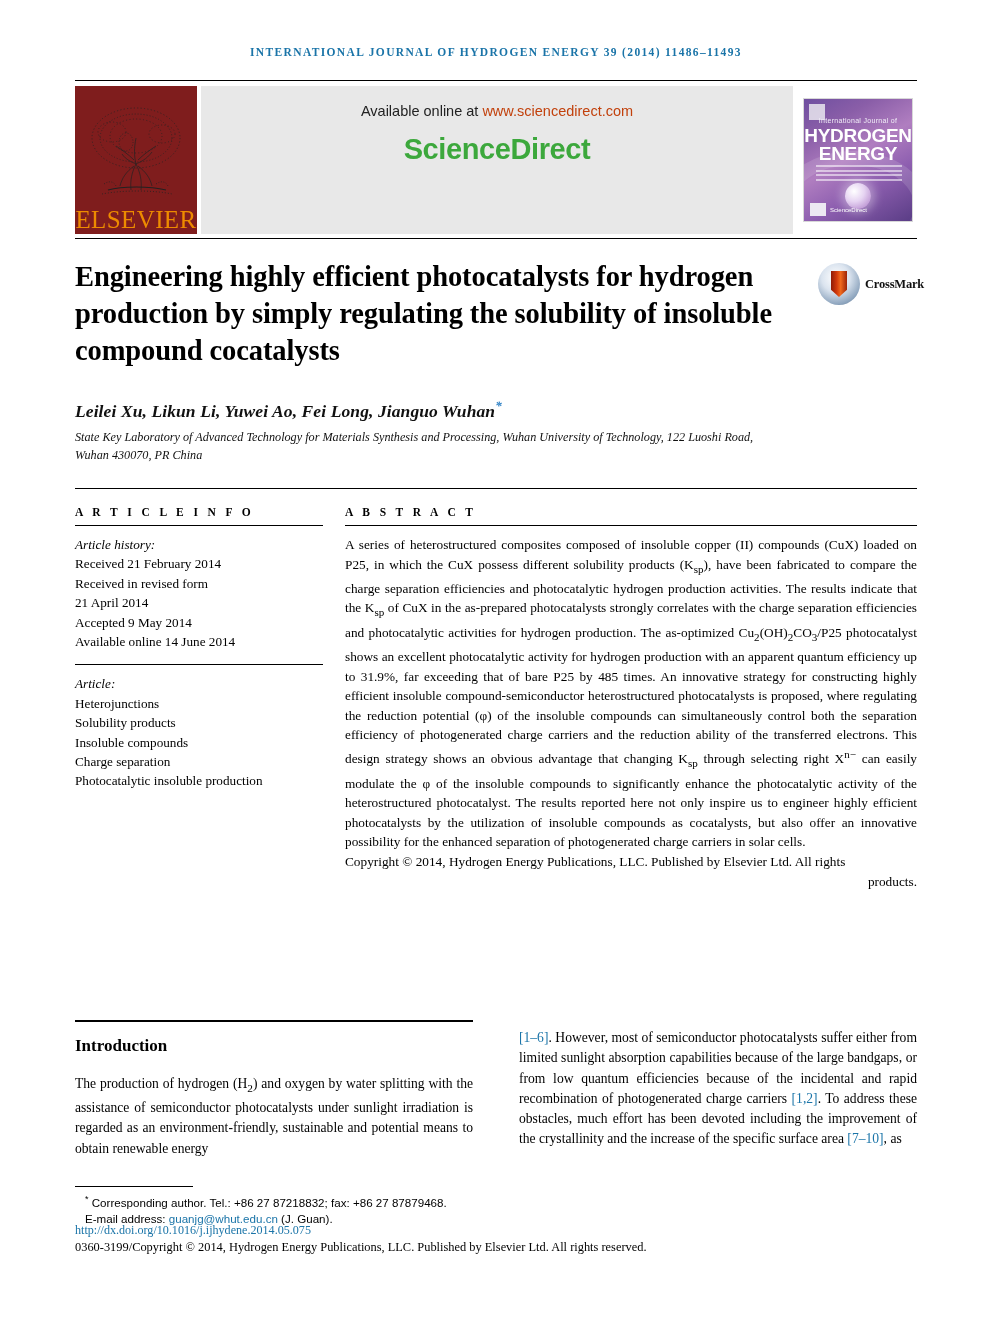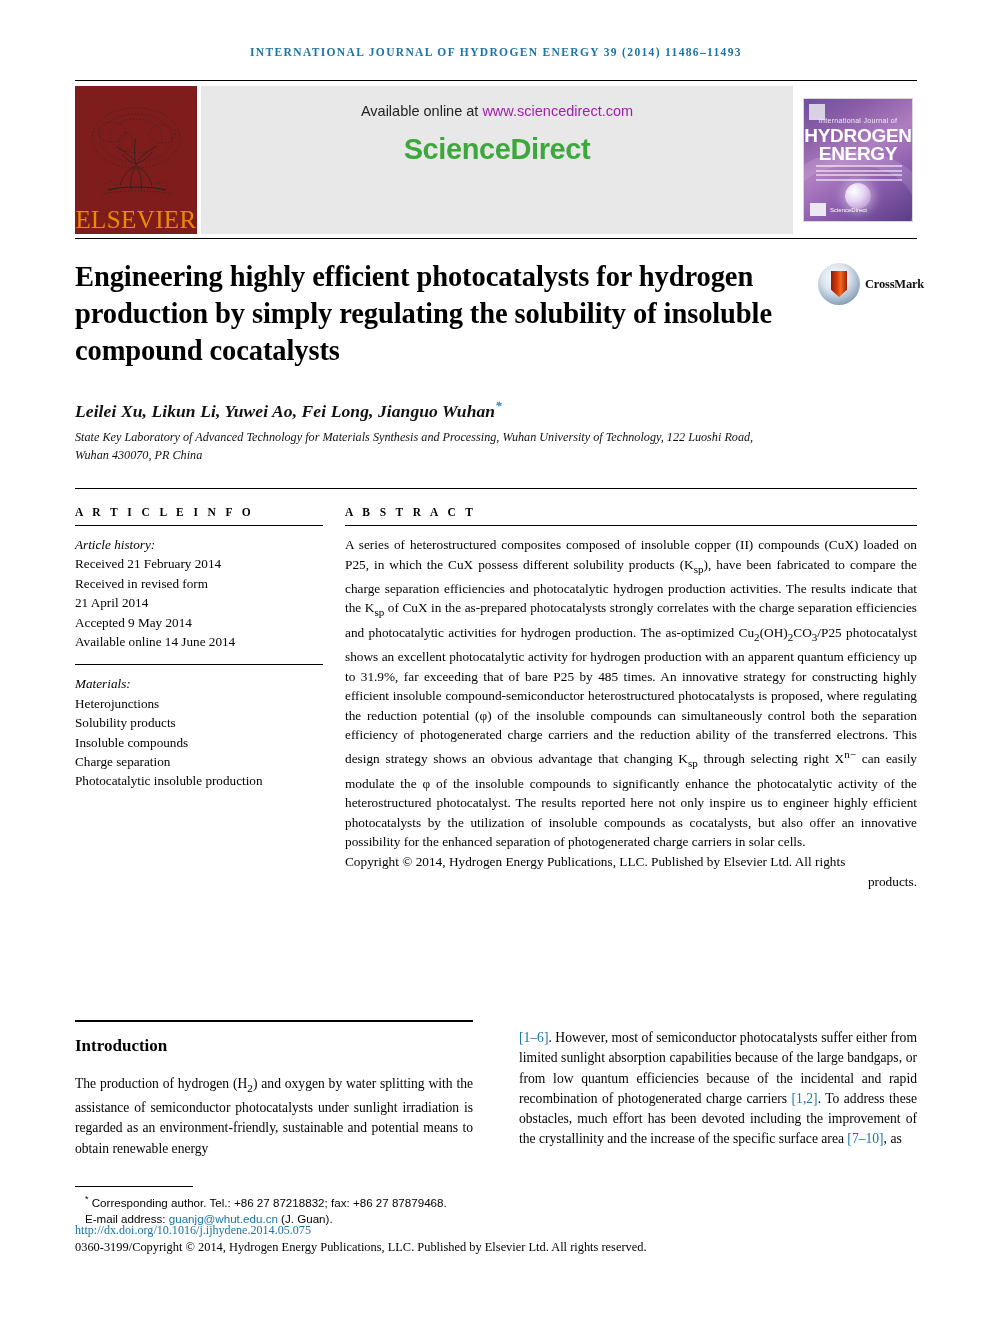--- a/index.html
+++ b/index.html
@@ -77,21 +77,21 @@
     margin-right: 6px;
   }
   .sd-avail {
     margin-top: 17px;
     font-family: "Liberation Sans", sans-serif;
     font-size: 14.5px;
     color: #222;
     white-space: nowrap;
   }
   .sd-avail a, .sd-url {
-    color: #a21caf;
+    color: #c2410c;
     text-decoration: none;
   }
   .sd-logo {
     margin-top: 14px;
     font-family: "Liberation Sans", sans-serif;
     font-weight: bold;
     font-size: 29px;
     color: #3CA83C;
     letter-spacing: -0.4px;
     white-space: nowrap;
@@ -450,21 +450,21 @@
       <div class="info-block">
         <div class="lbl">Article history:</div>
         <div>Received 21 February 2014</div>
         <div>Received in revised form</div>
         <div>21 April 2014</div>
         <div>Accepted 9 May 2014</div>
         <div>Available online 14 June 2014</div>
       </div>
       <div class="sec-rule-thin"></div>
       <div class="info-block">
-        <div class="lbl">Materials:</div>
+        <div class="lbl">Article:</div>
         <div>Heterojunctions</div>
         <div>Solubility products</div>
         <div>Insoluble compounds</div>
         <div>Charge separation</div>
         <div>Photocatalytic insoluble production</div>
       </div>
     </div>
 
     <div class="col-gap"></div>
 

